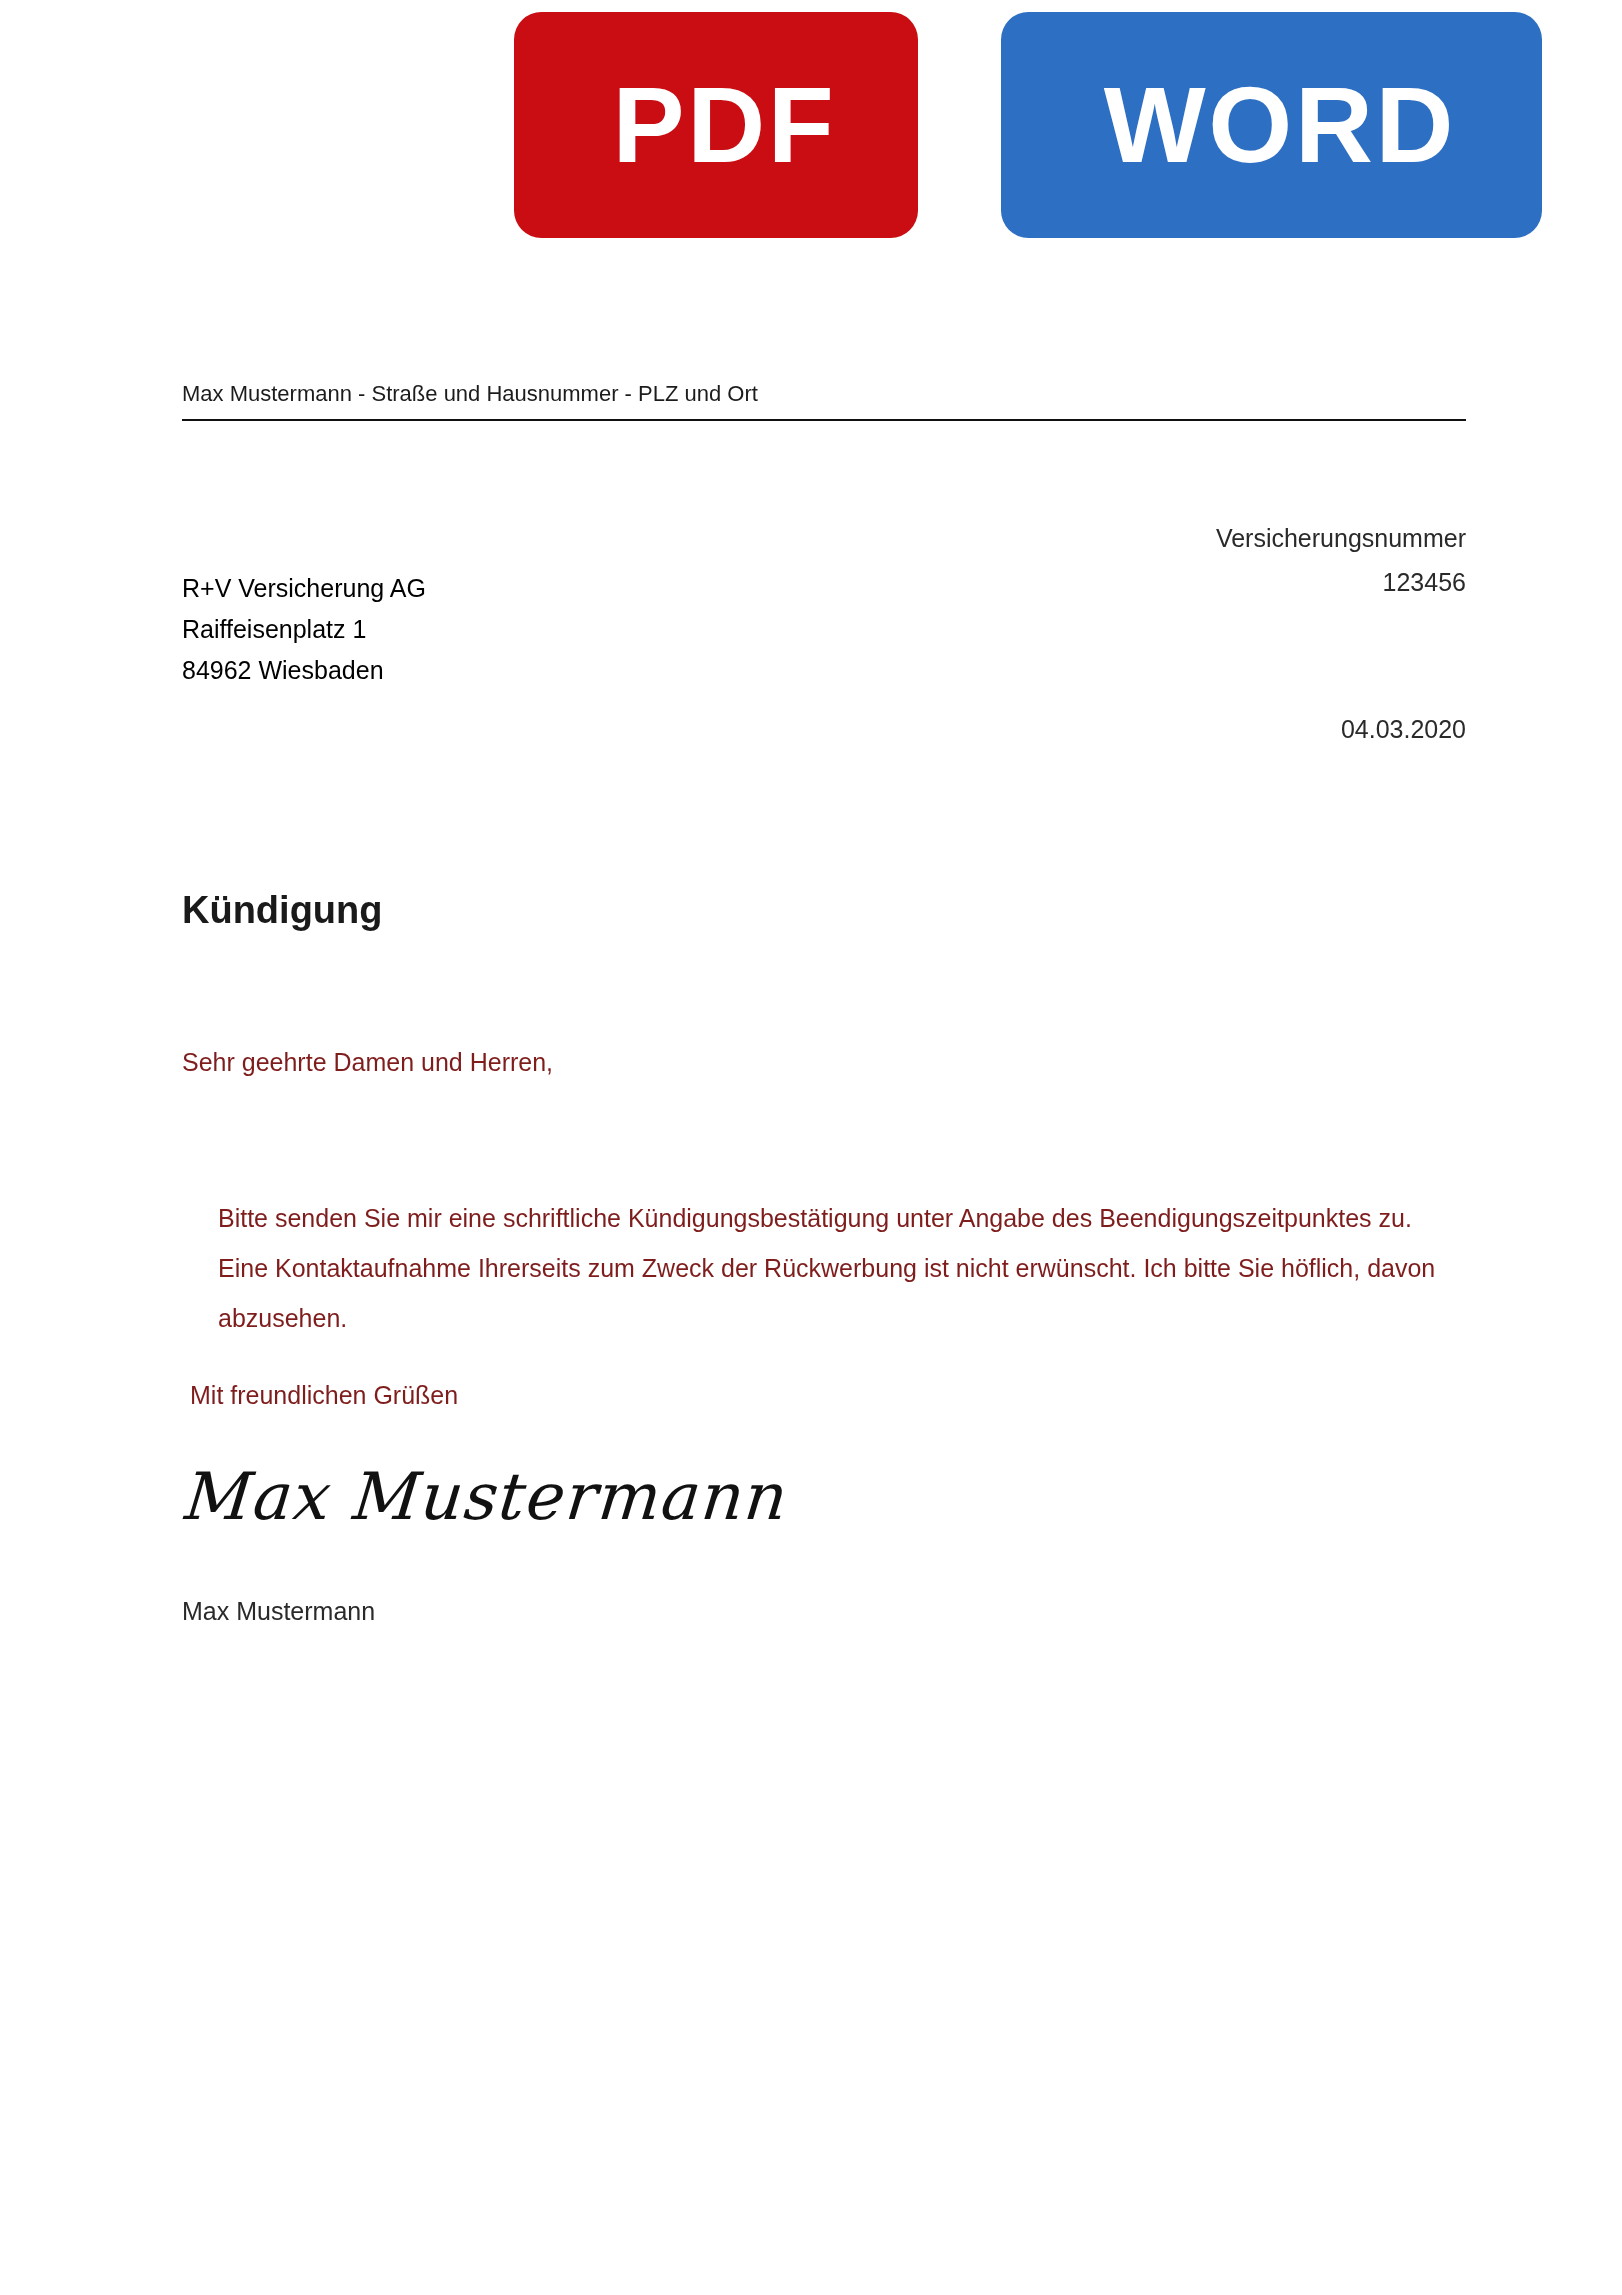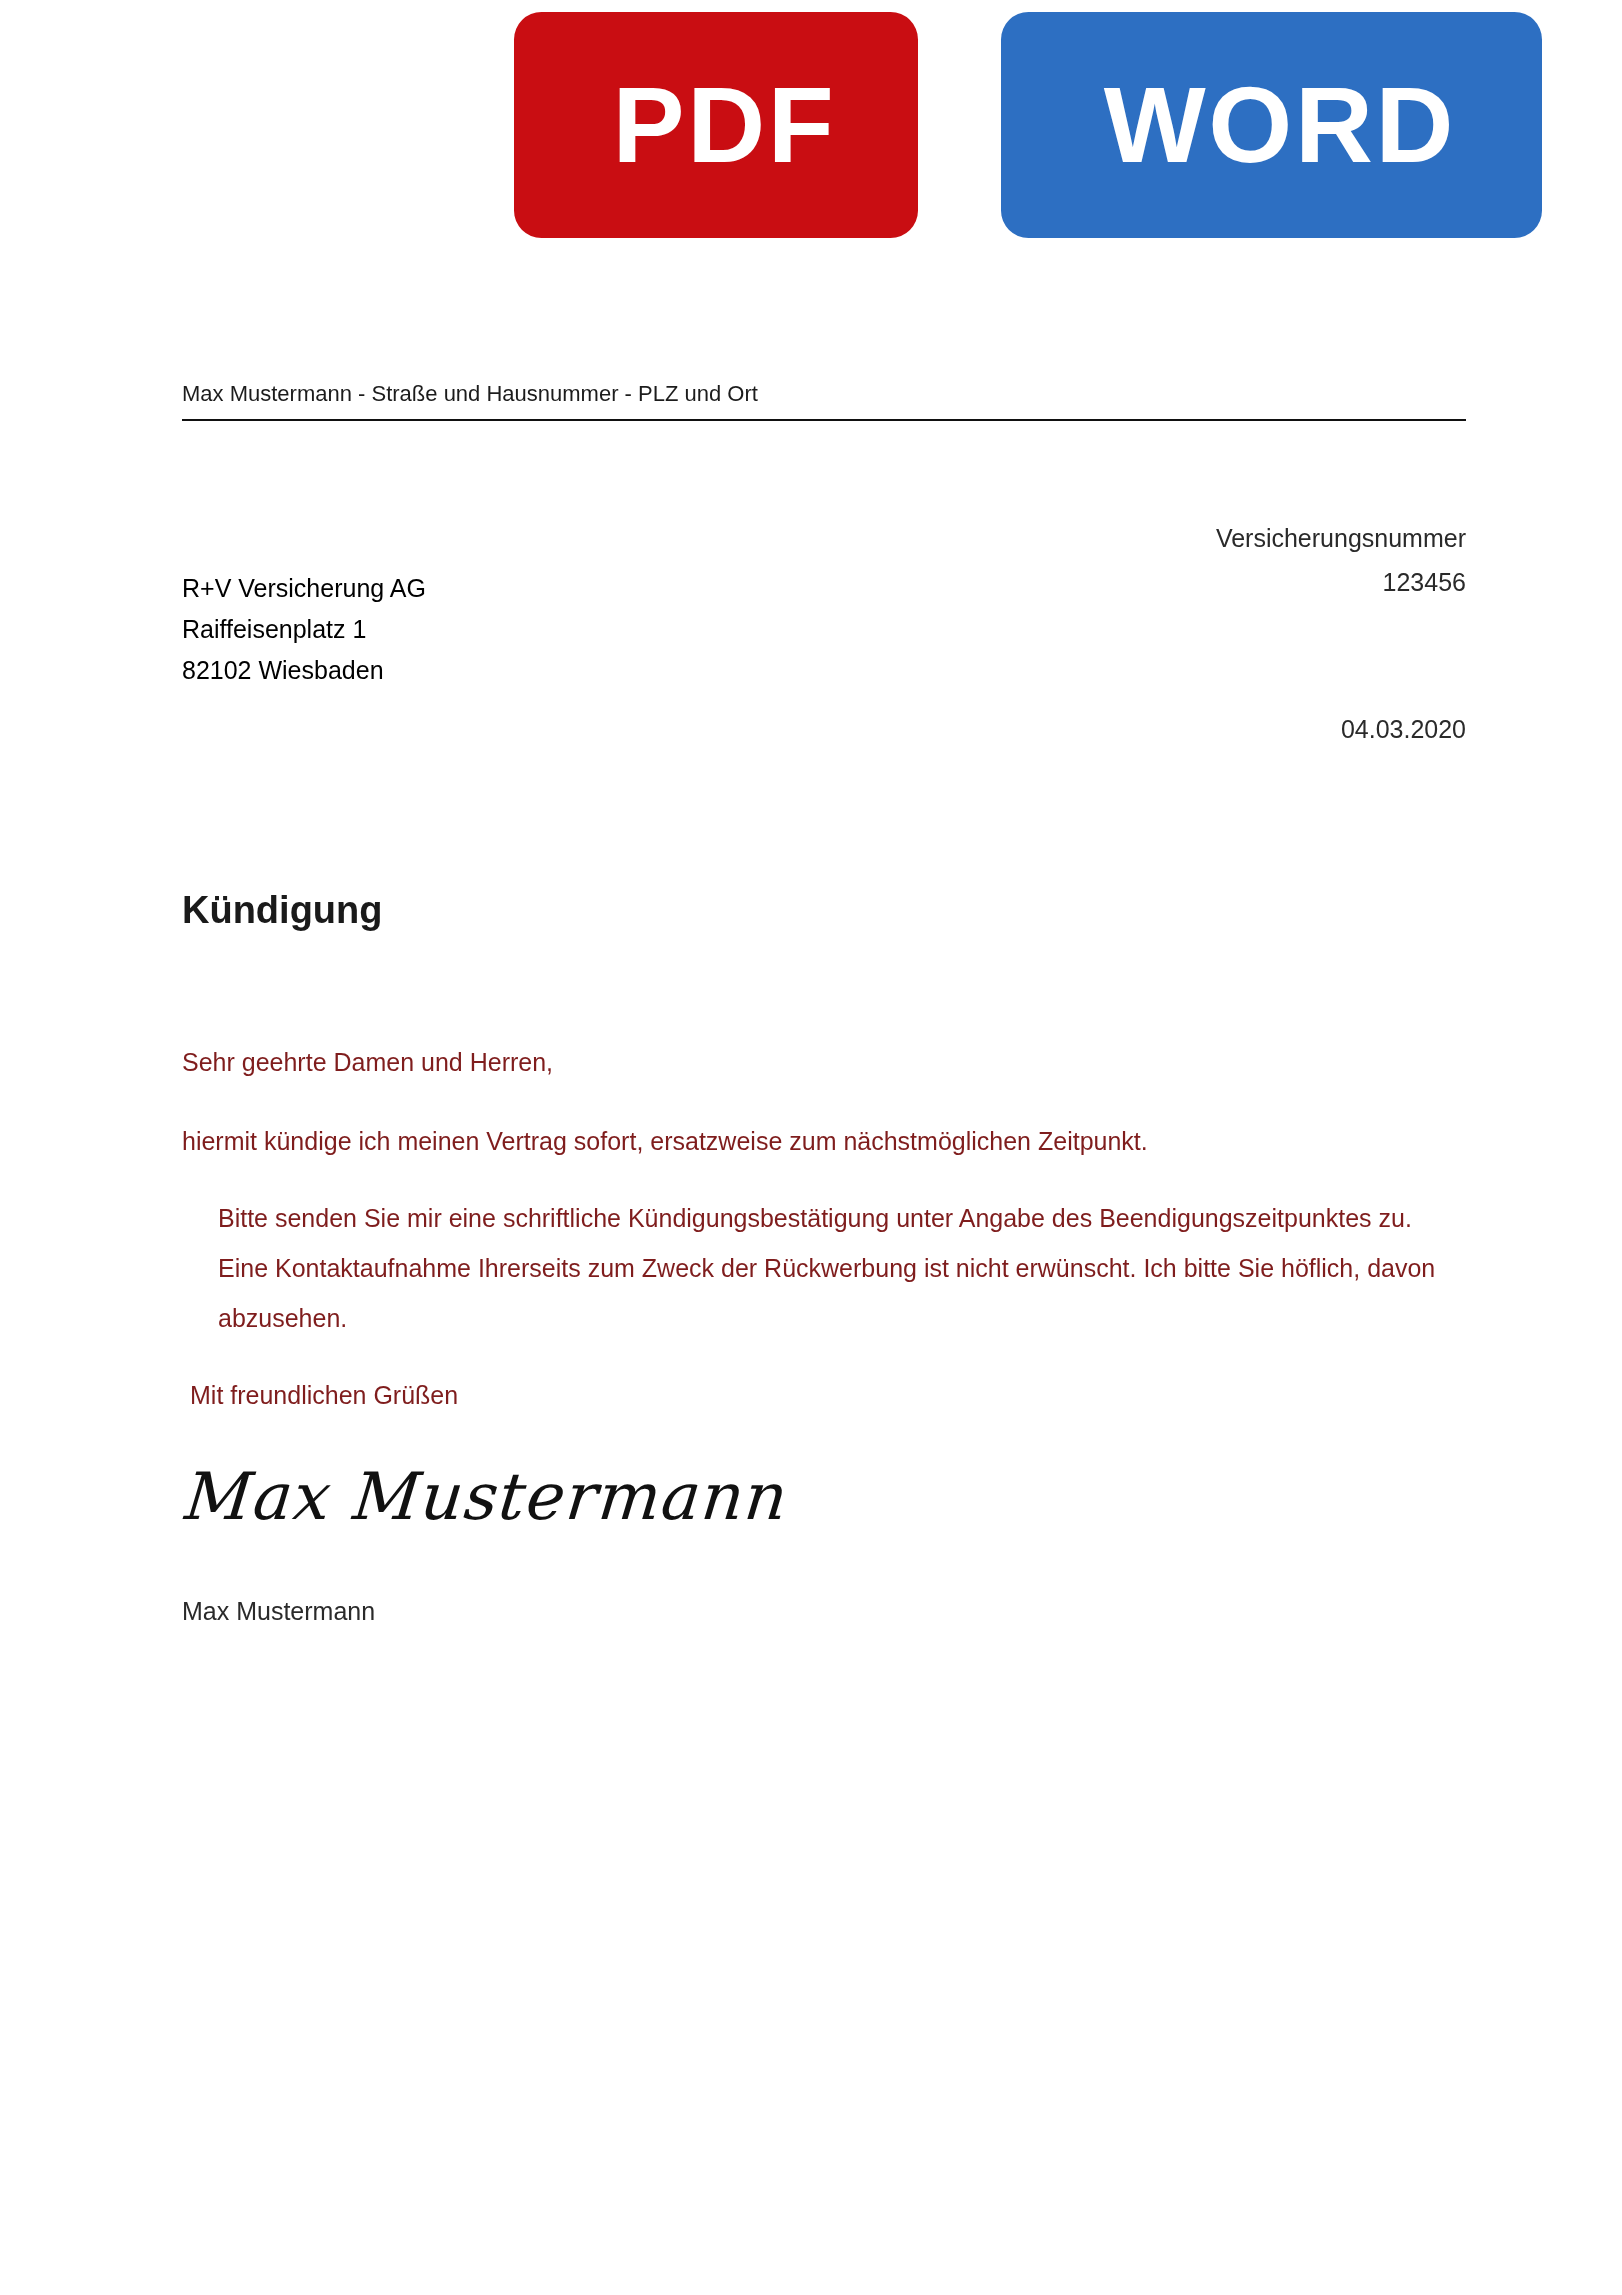--- a/index.html
+++ b/index.html
@@ -132,30 +132,29 @@
   <div class="sender-line">Max Mustermann - Straße und Hausnummer - PLZ und Ort</div>
 
   <div class="meta-block">
     <div>Versicherungsnummer</div>
     <div>123456</div>
   </div>
 
   <div class="recipient-block">
     <div>R+V Versicherung AG</div>
     <div>Raiffeisenplatz 1</div>
-    <div>82102 Wiesbaden</div>
+    <div>84962 Wiesbaden</div>
   </div>
 
   <div class="date-line">04.03.2020</div>
 
   <div class="subject-line">Kündigung</div>
 
   <div class="body-par salutation">Sehr geehrte Damen und Herren,</div>
 
-  <div class="body-par par1">hiermit kündige ich meinen Vertrag sofort, ersatzweise zum nächstmöglichen Zeitpunkt.</div>
 
   <div class="body-par par2">Bitte senden Sie mir eine schriftliche Kündigungsbestätigung unter Angabe des Beendigungszeitpunktes zu. Eine Kontaktaufnahme Ihrerseits zum Zweck der Rückwerbung ist nicht erwünscht. Ich bitte Sie höflich, davon abzusehen.</div>
 
   <div class="body-par closing">Mit freundlichen Grüßen</div>
 
   <div class="signature">Max Mustermann</div>
 
   <div class="signature-name">Max Mustermann</div>
 
 </div>

